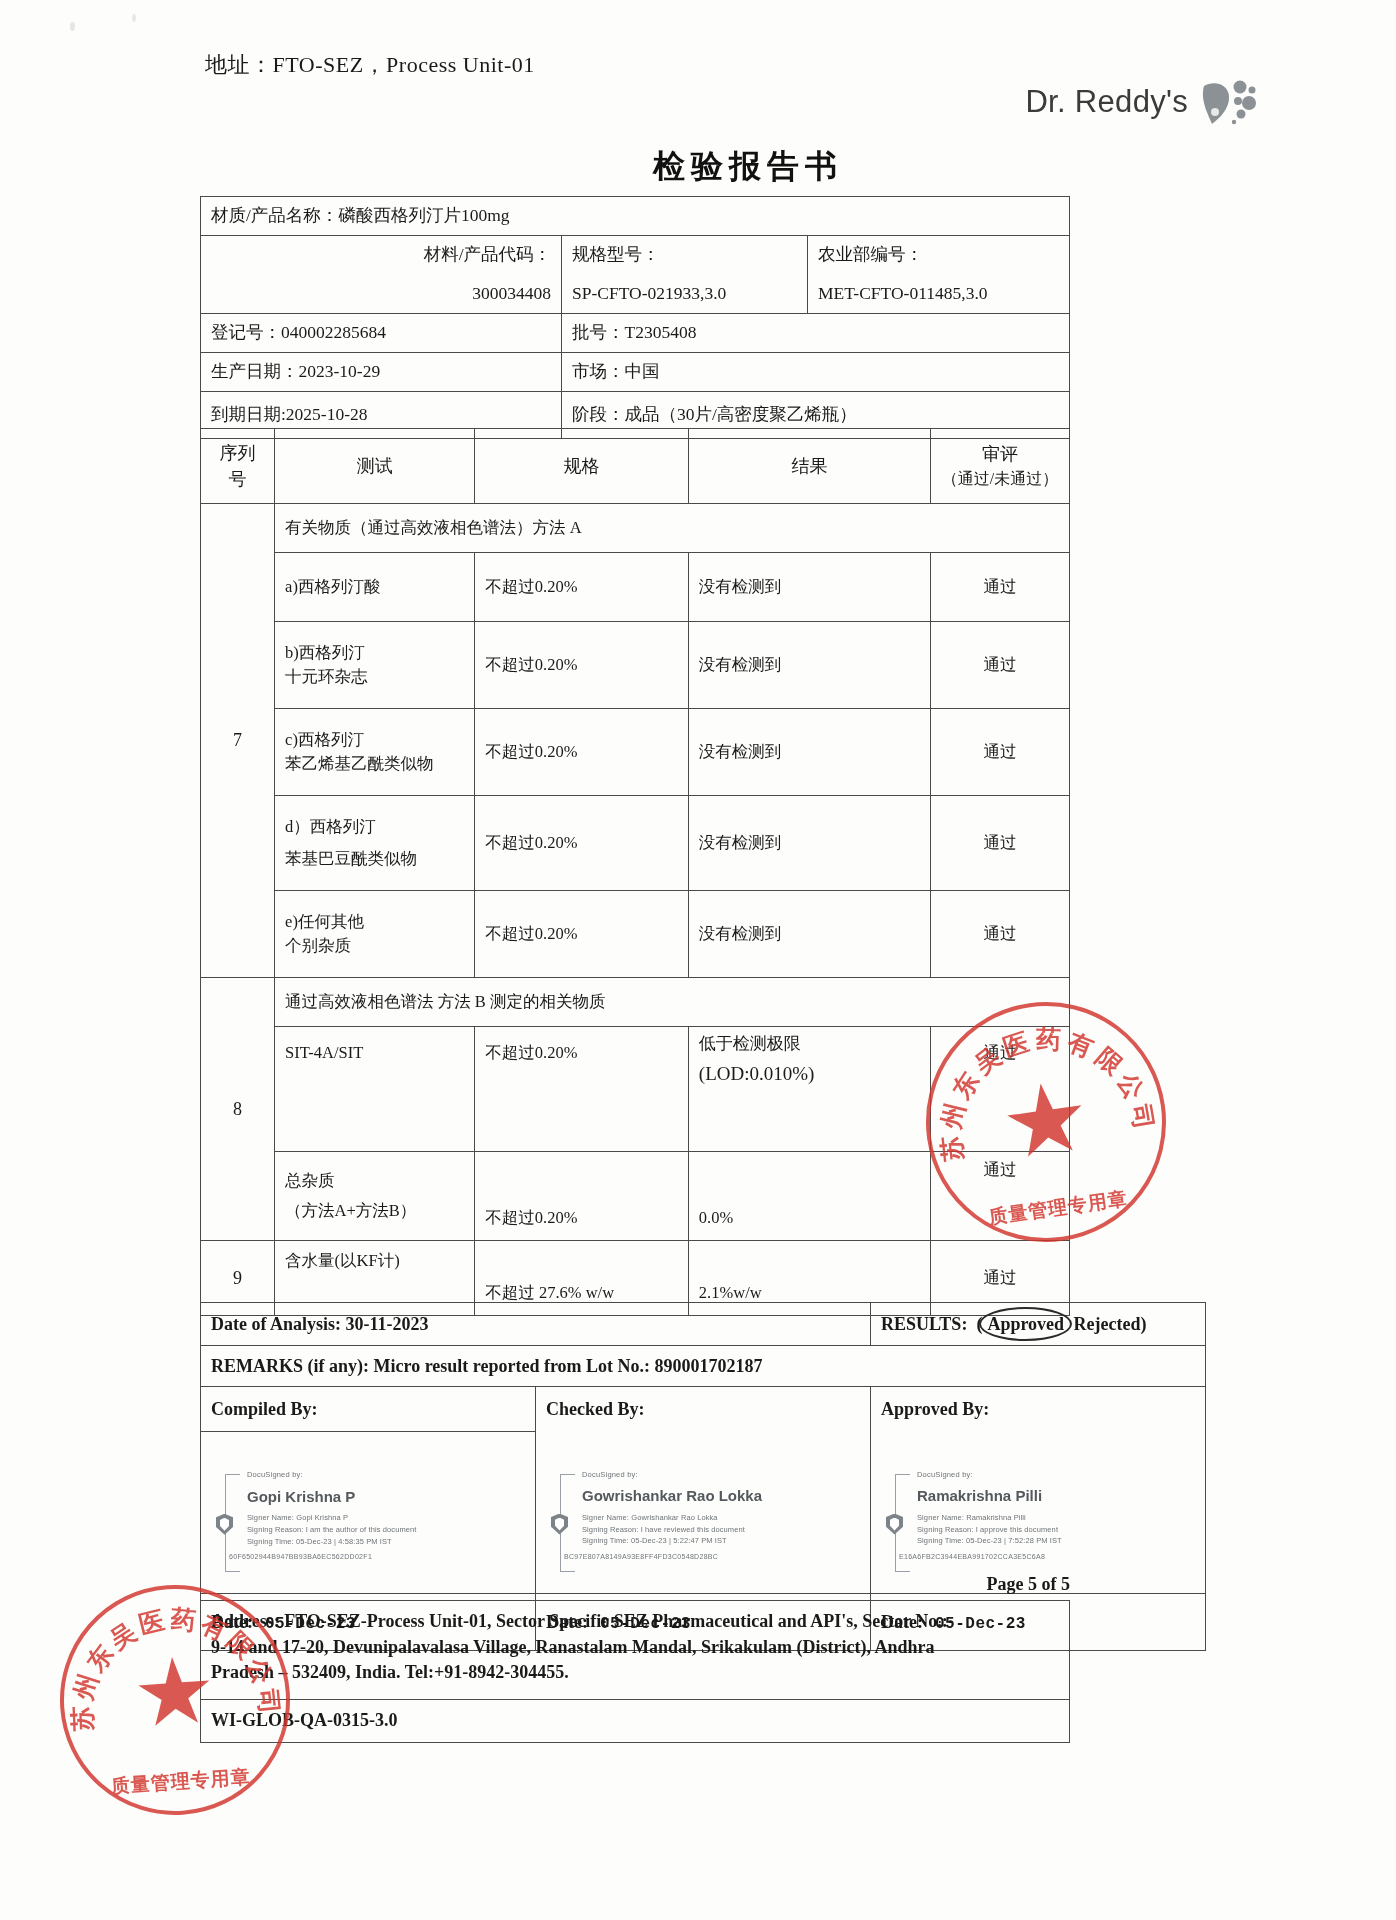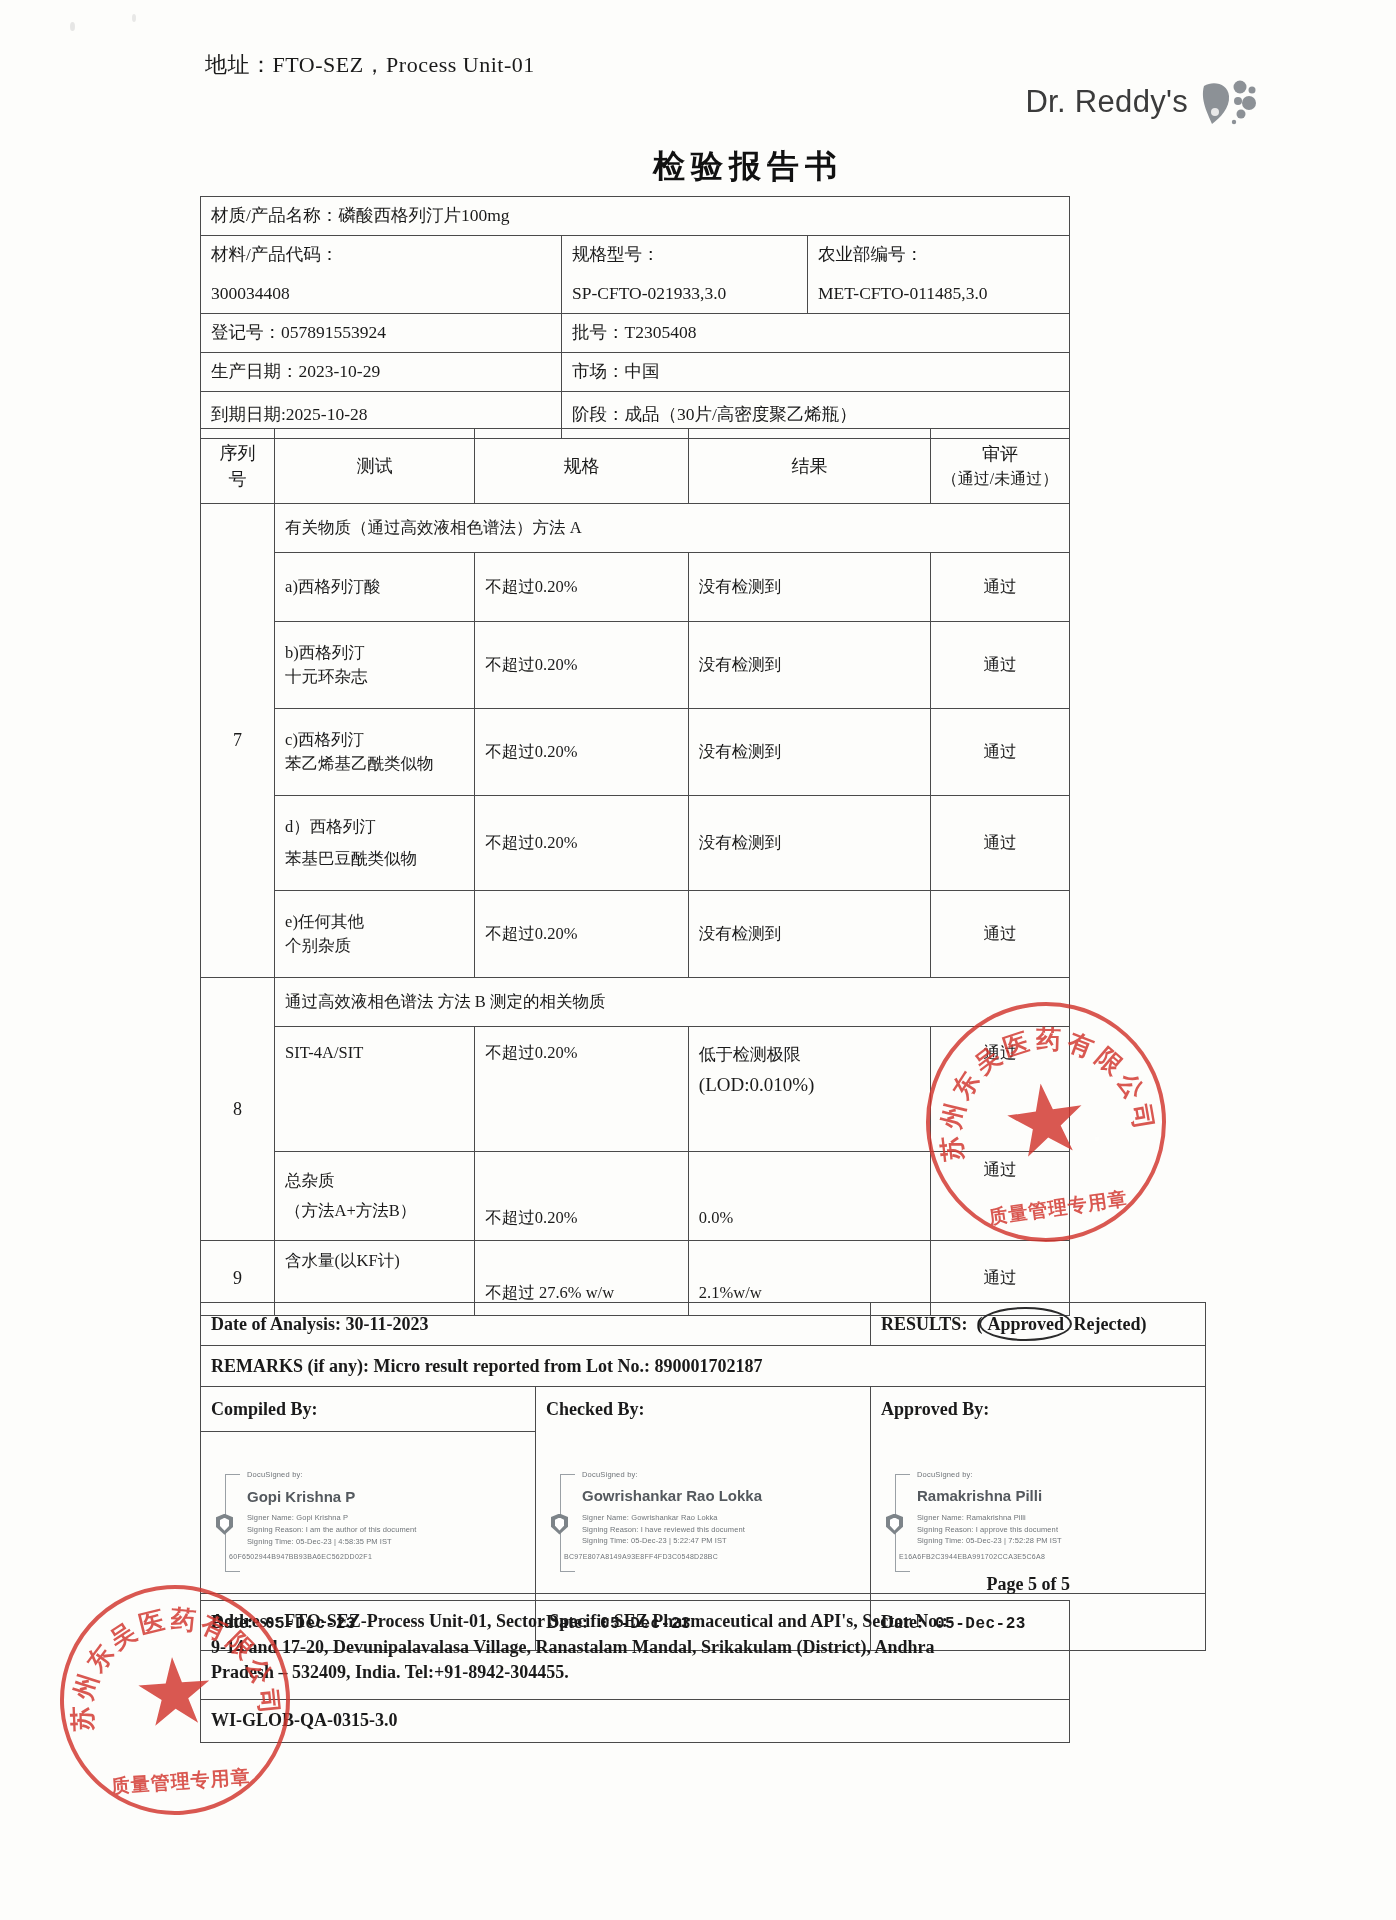--- a/index.html
+++ b/index.html
@@ -215,35 +215,35 @@
   </div>
 
   <table class="tbl" id="info-table">
     <tbody>
         <tr>
       <td colspan="3">
         <span>材质/产品名称：</span><span>磷酸西格列汀片100mg</span>
       </td>
     </tr>
     <tr>
-      <td class="pad-tall" style="width:340px;">
+      <td class="pad-tall" style="width:340px;text-align:right;">
         <div>材料/产品代码：</div>
         <div style="margin-top:14px;">300034408</div>
       </td>
       <td class="pad-tall" style="width:225px;">
         <div>规格型号：</div>
         <div style="margin-top:14px;">SP-CFTO-021933,3.0</div>
       </td>
       <td class="pad-tall">
         <div>农业部编号：</div>
         <div style="margin-top:14px;">MET-CFTO-011485,3.0</div>
       </td>
     </tr>
     <tr>
-      <td>登记号：057891553924</td>
+      <td>登记号：040002285684</td>
       <td colspan="2">批号：T2305408</td>
     </tr>
     <tr>
       <td>生产日期：2023-10-29</td>
       <td colspan="2">市场：中国</td>
     </tr>
     <tr>
       <td style="height:34px;">到期日期:2025-10-28</td>
       <td colspan="2">阶段：成品（30片/高密度聚乙烯瓶）</td>
     </tr>
@@ -319,21 +319,21 @@
     </tr>
 
     <tr>
       <td rowspan="3" class="c-no" style="font-size:18px;">8</td>
       <td colspan="4" class="grp" style="height:36px;">通过高效液相色谱法 方法 B 测定的相关物质</td>
     </tr>
 
     <tr>
       <td style="height:104px;vertical-align:top;padding-top:14px;">SIT-4A/SIT</td>
       <td style="vertical-align:top;padding-top:14px;">不超过0.20%</td>
-      <td style="vertical-align:top;padding-top:16px;">
+      <td style="vertical-align:top;padding-top:5px;">
         <div style="font-size:17px;">低于检测极限</div>
         <div style="font-size:19px;margin-top:3px;">(LOD:0.010%)</div>
       </td>
       <td class="c-ver" style="vertical-align:top;padding-top:14px;">通过</td>
     </tr>
 
     <tr>
       <td class="two-line" style="height:76px;">
         <div>总杂质</div>
         <div style="margin-top:6px;">（方法A+方法B）</div>

